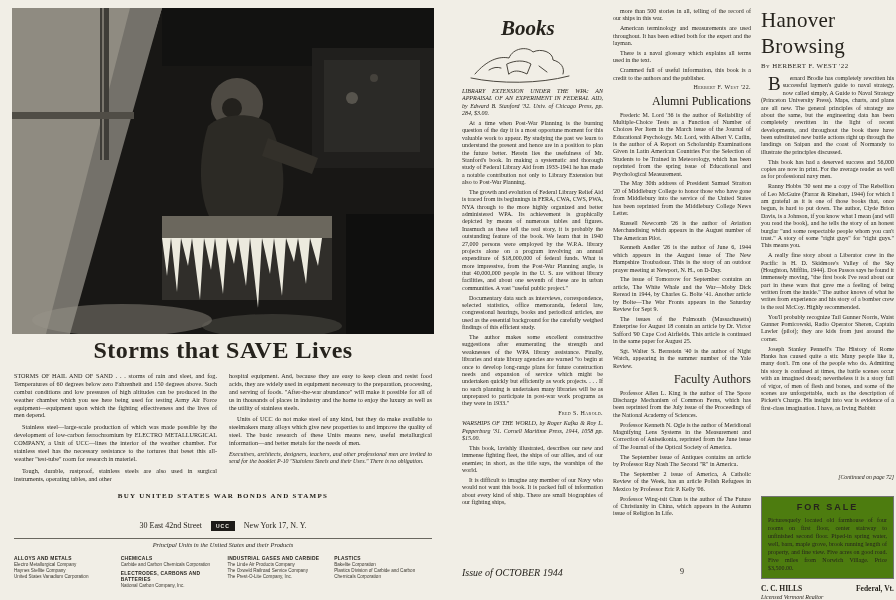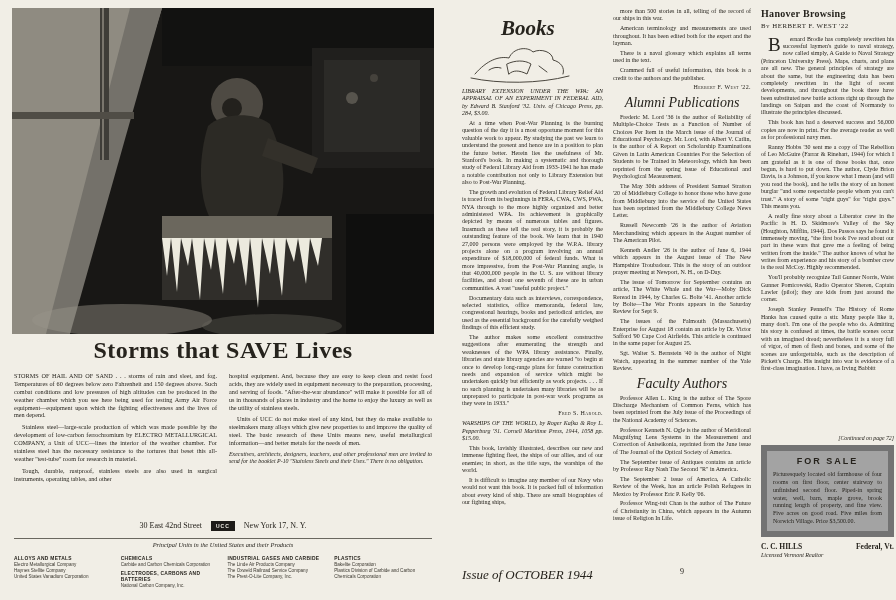--- a/index.html
+++ b/index.html
@@ -39,33 +39,33 @@
   
   #books-title{position:absolute;left:34px;top:4px;font-size:21px;font-style:italic;font-weight:bold;margin:12px}
   #books-art{position:absolute;left:14px;top:40px}
   .col{position:absolute;font-size:6px;line-height:1.23;text-align:justify;overflow:hidden}
   #col1{left:7px;top:88px;width:141px;height:468px}
   #col2{left:158px;top:8px;width:138px;height:550px}
   #col3{left:306px;top:8px;width:133px;height:566px;overflow:visible}
   .col p{margin:0 0 2.5px 0;text-indent:7px}
   .cite{font-style:italic;text-indent:0 !important}
   .by{text-align:right;font-variant:small-caps;letter-spacing:.4px;text-indent:0 !important}
-  .subhead{font-style:italic;font-size:14px;font-weight:400;margin:6px 0 4px 0;text-indent:0 !important;text-align:center}
-  #hanover-title{font-size:10px;font-weight:700;letter-spacing:.3px;margin:0 0 2px 0}
+  .subhead{font-size:12px;font-weight:400;margin:6px 0 4px 0;text-indent:0 !important;text-align:right}
+  #hanover-title{font-size:21px;font-weight:400;letter-spacing:.3px;margin:0 0 2px 0}
   #hanover-byline{font-size:6.8px;letter-spacing:.5px;margin:0 0 5px 0;font-variant:small-caps}
   .hanover-text{height:398px;overflow:hidden}
   .dropcap::first-letter{float:left;font-size:19px;line-height:15px;padding:1px 2px 0 0}
   #continued{text-align:right;font-style:italic;font-size:5.8px;margin:1px 0 0 0;text-indent:0}
-  #forsale{border:6px solid #737373;margin-top:3px;padding:5px 6px;background:#a3a3a3}
+  #forsale{border:1px solid #737373;margin-top:15px;padding:5px 6px;background:#4d7c0f}
   #forsale-title{text-align:center;font-weight:bold;font-size:9px;letter-spacing:2px;margin-bottom:4px;
                  font-family:"Liberation Sans",sans-serif}
   #forsale-body{font-size:6px;line-height:1.32;text-align:justify}
   #forsale-name-row{display:flex;justify-content:space-between;margin-top:5px;font-weight:bold;font-size:7.5px}
   #forsale-tag{font-style:italic;font-size:6px;margin-top:1px}
-  #ed-footer-issue{position:absolute;left:7px;top:567px;font-style:italic;font-size:13px}
+  #ed-footer-issue{position:absolute;left:7px;top:567px;font-style:italic;font-size:10px}
   #ed-footer-page{position:absolute;left:158px;top:567px;width:138px;text-align:center;font-size:8px}
 </style>
 </head>
 <body>
 
 <div class="page" id="ad-page">
 
   <div class="photo">
     <svg width="422" height="326" viewBox="0 0 422 326">
       <rect width="422" height="326" fill="#181715"></rect>
@@ -100,20 +100,21 @@
       <p>Stainless steel—large-scale production of which was made possible by the development of low-carbon ferrochromium by ELECTRO METALLURGICAL COMPANY, a Unit of UCC—lines the interior of the weather chamber. For stainless steel has the necessary resistance to the tortures that beset this all-weather "test-tube" room for research in materiel.</p>
       <p>Tough, durable, rustproof, stainless steels are also used in surgical instruments, operating tables, and other</p>
     </div>
     <div class="ad-col">
       <p class="noindent">hospital equipment. And, because they are easy to keep clean and resist food acids, they are widely used in equipment necessary to the preparation, processing, and serving of foods. "After-the-war abundance" will make it possible for all of us in thousands of places in industry and the home to enjoy the luxury as well as the utility of stainless steels.</p>
       <p>Units of UCC do not make steel of any kind, but they do make available to steelmakers many alloys which give new properties to and improve the quality of steel. The basic research of these Units means new, useful metallurgical information—and better metals for the needs of men.</p>
       <p class="note noindent">Executives, architects, designers, teachers, and other professional men are invited to send for the booklet P-10 "Stainless Steels and their Uses." There is no obligation.</p>
     </div>
   </div>
 
+  <div id="bonds">BUY UNITED STATES WAR BONDS AND STAMPS</div>
   <div id="address">
     <span>30 East 42nd Street</span><span class="ucc-logo"><span>UCC</span></span><span>New York 17, N. Y.</span>
   </div>
   <div id="ad-rule"></div>
   <div id="units-title">Principal Units in the United States and their Products</div>
 
   <div id="products">
     <div class="prod-col">
       <div class="prod-h">ALLOYS AND METALS</div>
       <div class="prod-i">Electro Metallurgical Company</div>

